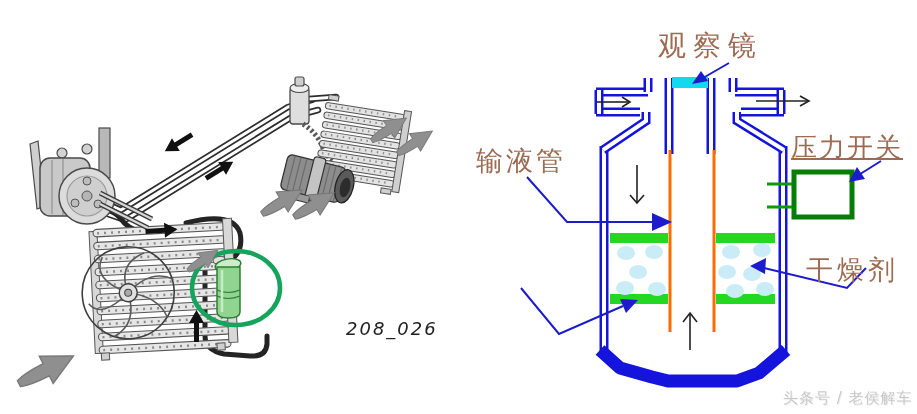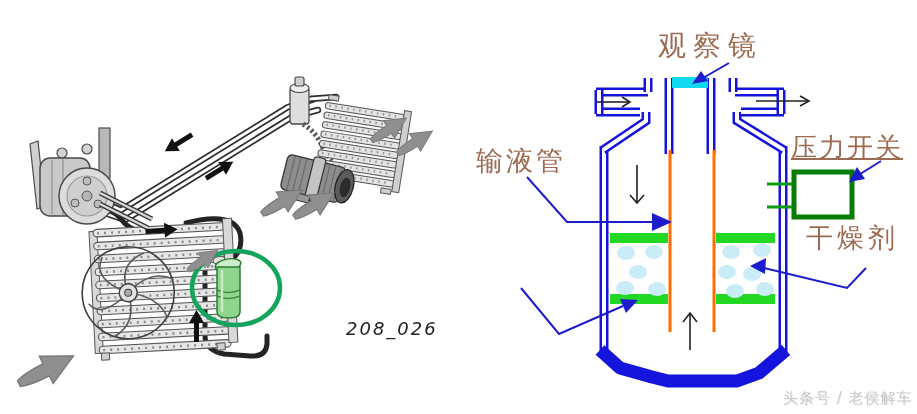--- a/index.html
+++ b/index.html
@@ -272,19 +272,19 @@
   </g>
 </svg>
 
 <div class="cn-label" style="left:476px;top:147px;font-size:27px;letter-spacing:3px;">输液管</div>
 
 <div class="cn-label" style="left:658px;top:32px;font-size:28px;letter-spacing:7px;">观察镜</div>
 
 <div class="cn-label" style="left:791px;top:134px;font-size:26px;letter-spacing:2px;text-decoration:underline;">压力开关</div>
 
 
-<div class="cn-label" style="left:806px;top:224px;font-size:27px;letter-spacing:4px;">干燥剂</div>
+<div class="cn-label" style="left:806px;top:256px;font-size:27px;letter-spacing:4px;">干燥剂</div>
 
 <div class="fig-num">208_026</div>
 
 <div class="watermark">头条号 / 老侯解车</div>
 
 </div>
 
 </body></html>

